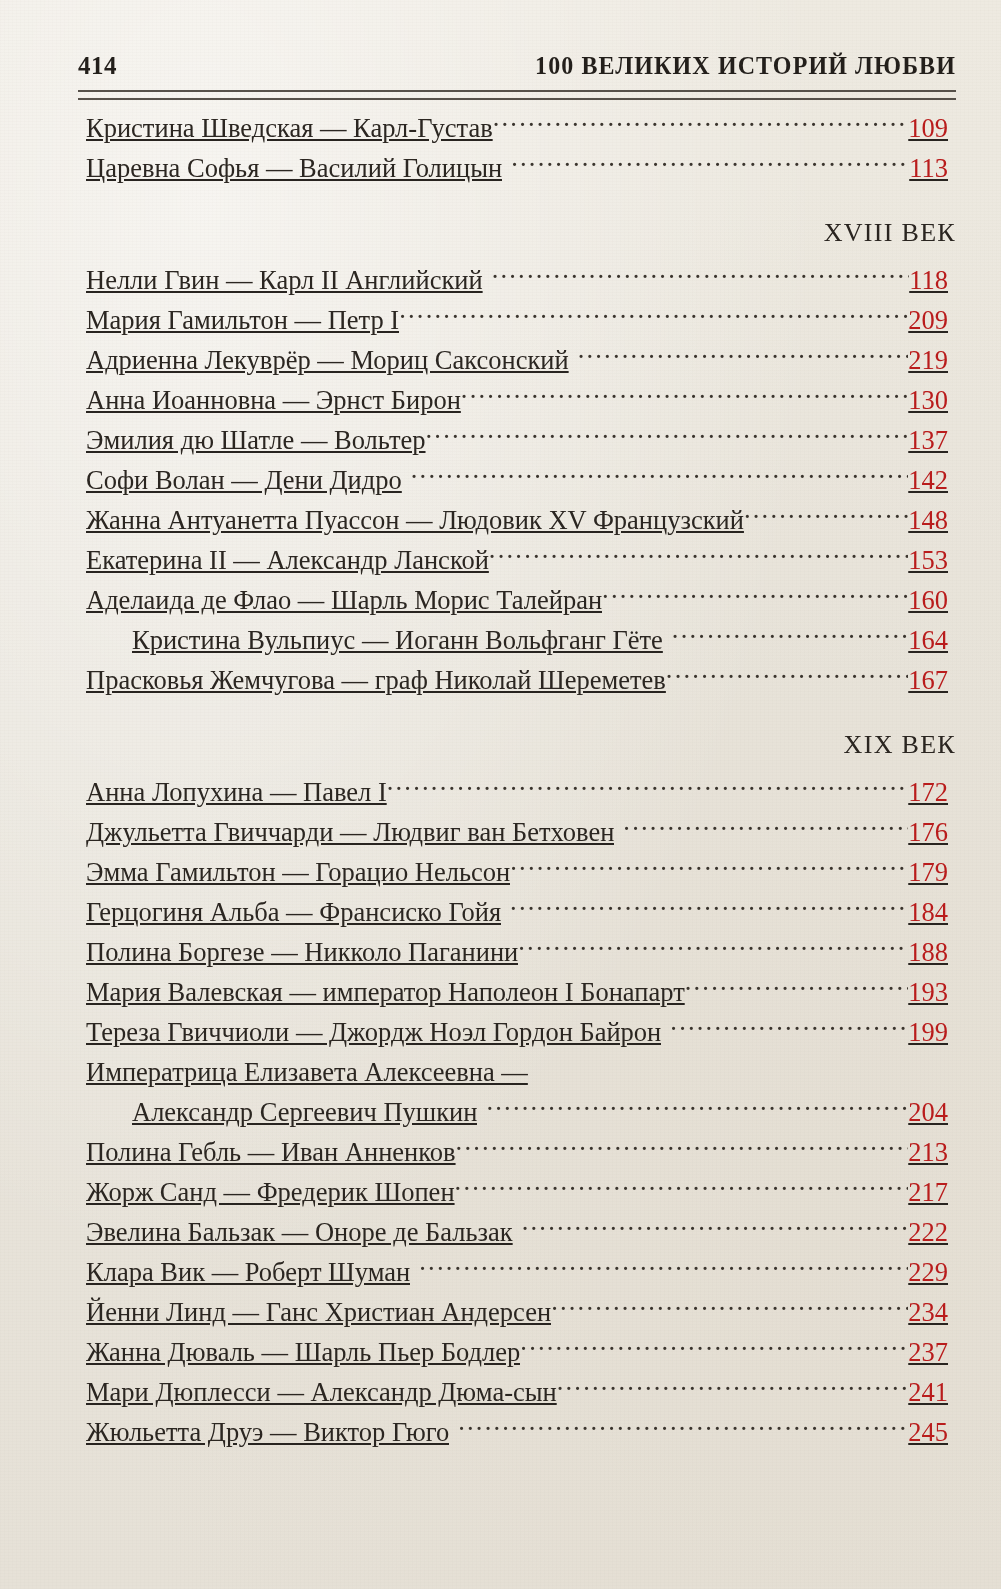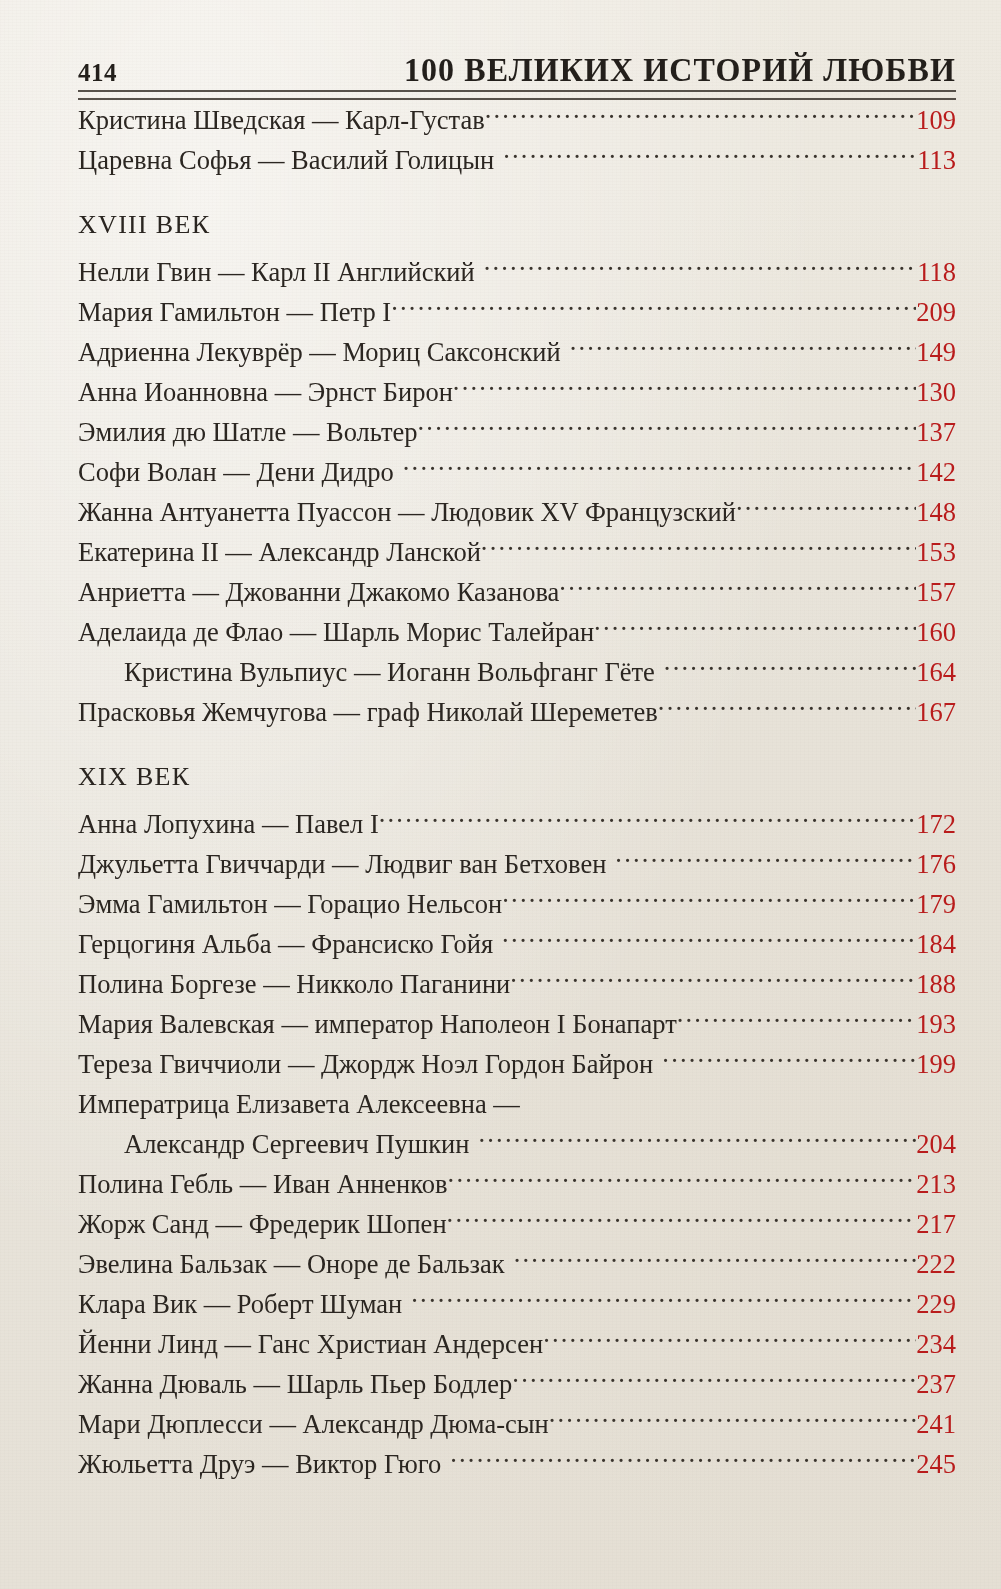--- a/index.html
+++ b/index.html
@@ -56,52 +56,53 @@
     justify-content: space-between;
     height: 34px;
   }
   .folio {
     font-size: 25px;
     font-weight: bold;
     letter-spacing: .5px;
     color: #231f1b;
   }
   .runtitle {
-    font-size: 32px;
+    font-size: 24px;
     font-weight: bold;
     letter-spacing: 1.1px;
     color: #231f1b;
     font-variant: small-caps;
     text-transform: uppercase;
     transform: scaleY(1.02);
   }
   .rules {
     margin-top: 4px;
   }
   .rule-thin {
     height: 2px;
     background: #3b352e;
     opacity: .85;
   }
   .rule-gap { height: 6px; }
 
   
   .section-head {
-    text-align: left;
+    text-align: right;
     font-size: 26px;
     letter-spacing: 1.3px;
     color: #2a2520;
     margin: 30px 0 12px 0;
   }
 
   
   .toc-list {
-    margin: 0;
+    margin: 8px;
     padding: 0;
     list-style: none;
+    text-decoration: underline;
   }
   .toc-entry {
     display: flex;
     align-items: baseline;
     font-size: 26.5px;
     line-height: 40px;
     color: #2b2621;
     white-space: nowrap;
   }
   .toc-entry.indent .toc-title {
@@ -195,21 +196,21 @@
           <li class="toc-entry">
             <span class="toc-title">Мария Гамильтон — Петр I</span>
             <span class="toc-gap none"></span>
             <span class="toc-dots"></span>
             <span class="toc-page">209</span>
           </li>
           <li class="toc-entry">
             <span class="toc-title">Адриенна Лекуврёр — Мориц Саксонский</span>
             <span class="toc-gap"></span>
             <span class="toc-dots"></span>
-            <span class="toc-page">149</span>
+            <span class="toc-page">219</span>
           </li>
           <li class="toc-entry">
             <span class="toc-title">Анна Иоанновна — Эрнст Бирон</span>
             <span class="toc-gap none"></span>
             <span class="toc-dots"></span>
             <span class="toc-page">130</span>
           </li>
           <li class="toc-entry">
             <span class="toc-title">Эмилия дю Шатле — Вольтер</span>
             <span class="toc-gap none"></span>
@@ -226,26 +227,20 @@
             <span class="toc-title">Жанна Антуанетта Пуассон — Людовик XV Французский</span>
             <span class="toc-gap none"></span>
             <span class="toc-dots"></span>
             <span class="toc-page">148</span>
           </li>
           <li class="toc-entry">
             <span class="toc-title">Екатерина II — Александр Ланской</span>
             <span class="toc-gap none"></span>
             <span class="toc-dots"></span>
             <span class="toc-page">153</span>
-          </li>
-          <li class="toc-entry">
-            <span class="toc-title">Анриетта — Джованни Джакомо Казанова</span>
-            <span class="toc-gap none"></span>
-            <span class="toc-dots"></span>
-            <span class="toc-page">157</span>
           </li>
           <li class="toc-entry">
             <span class="toc-title">Аделаида де Флао — Шарль Морис Талейран</span>
             <span class="toc-gap none"></span>
             <span class="toc-dots"></span>
             <span class="toc-page">160</span>
           </li>
           <li class="toc-entry indent">
             <span class="toc-title">Кристина Вульпиус — Иоганн Вольфганг Гёте</span>
             <span class="toc-gap"></span>

